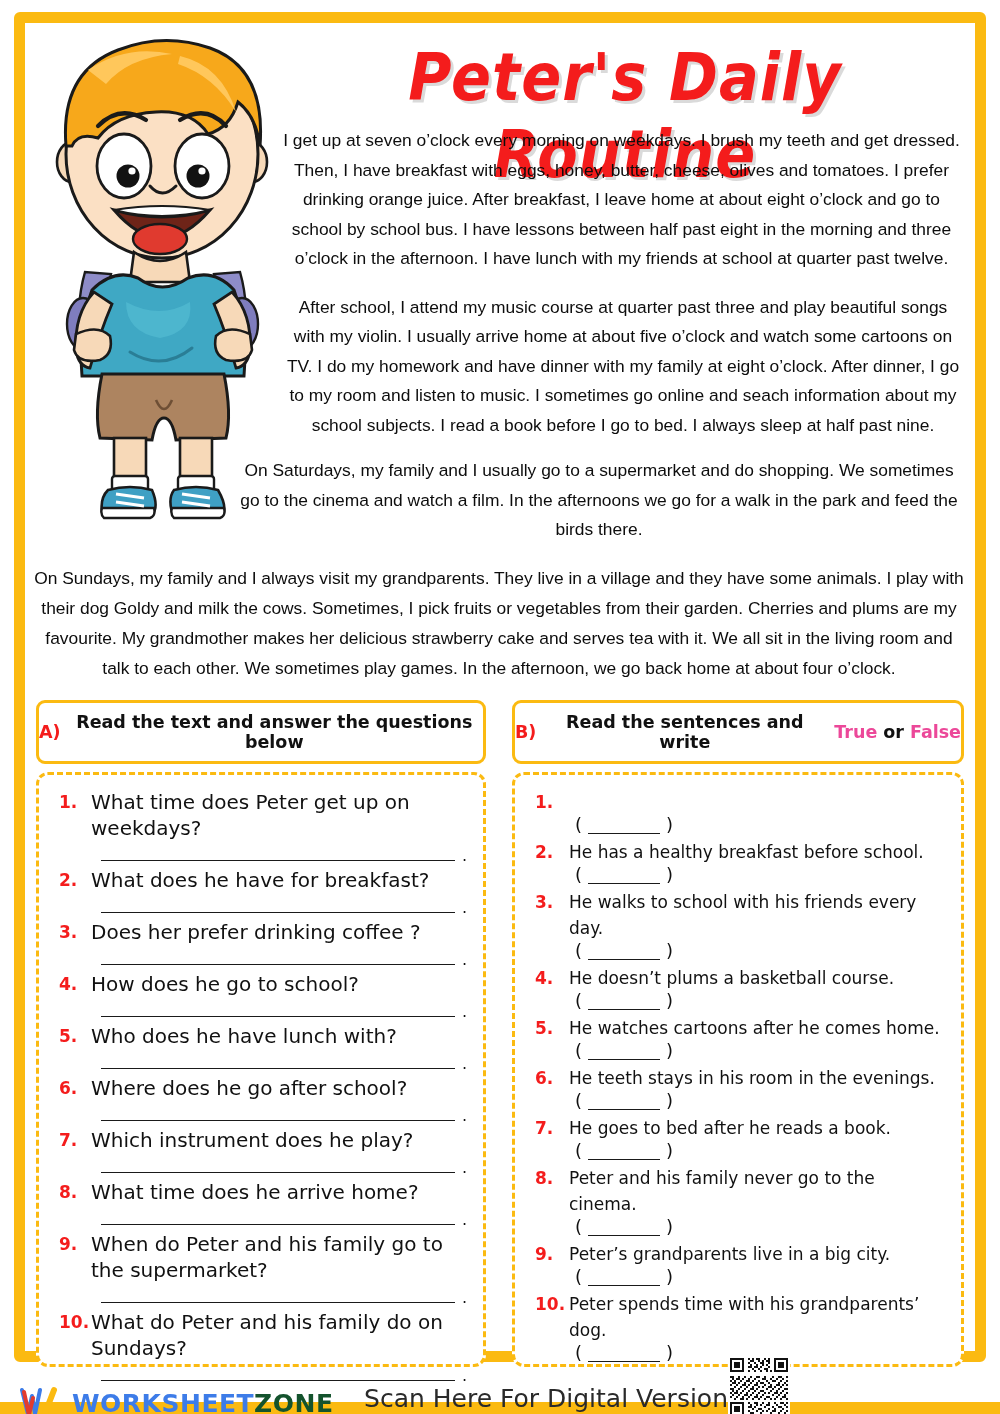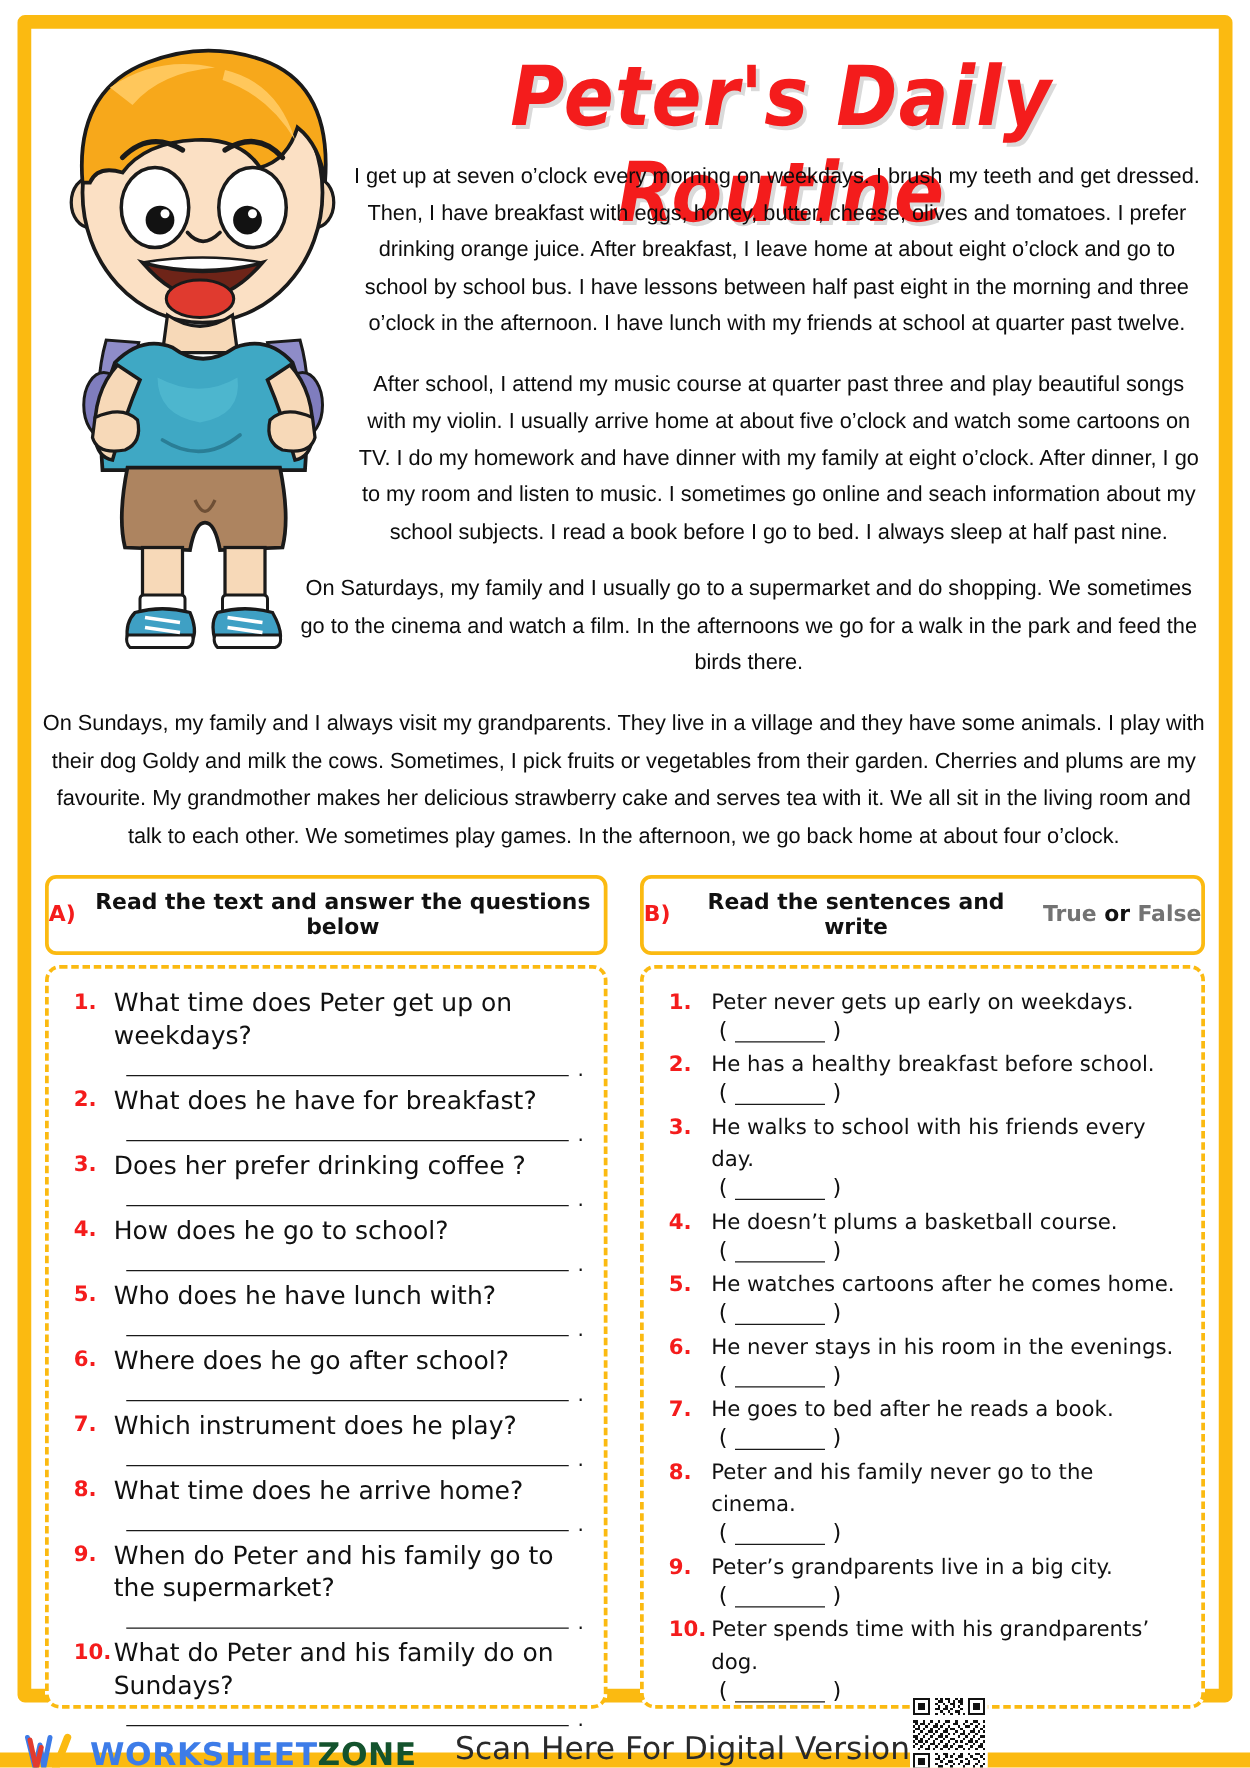--- a/index.html
+++ b/index.html
@@ -92,21 +92,21 @@
     display: flex;
     align-items: center;
     justify-content: center;
     font-family: "DejaVu Sans", sans-serif;
     font-weight: bold;
     font-size: 17.5px;
     color: #111111;
     text-align: center;
   }
   .ex-header .letter { color: #F41C1C; margin-right: 5px; }
-  .ex-header .tf { color: #737373; }
+  .ex-header .tf { color: #ec4899; }
 
   #header-a { left: 36px;  top: 684px; width: 450px; height: 64px; }
   #header-b { left: 512px; top: 684px; width: 452px; height: 64px; }
 
   
   .ex-body {
     position: absolute;
     border: 3px dashed #FBBA11;
     border-radius: 12px;
     background: #ffffff;
@@ -419,21 +419,20 @@
       </div>
       <div class="answer-line">
         <span class="rule"></span>
         <span class="dot">.</span>
       </div>
     </div>
 
   <div class="ex-body" id="body-b">
       <div class="tf-row">
         <span class="tf-num">1.</span>
-        <span class="tf-text">Peter never gets up early on weekdays.</span>
       </div>
       <div class="tf-blank">
         <span class="paren">(</span>
         <span class="tf-rule"></span>
         <span class="paren">)</span>
       </div>
       <div class="tf-row">
         <span class="tf-num">2.</span>
         <span class="tf-text">He has a healthy breakfast before school.</span>
       </div>
@@ -464,21 +463,21 @@
         <span class="tf-num">5.</span>
         <span class="tf-text">He watches cartoons after he comes home.</span>
       </div>
       <div class="tf-blank">
         <span class="paren">(</span>
         <span class="tf-rule"></span>
         <span class="paren">)</span>
       </div>
       <div class="tf-row">
         <span class="tf-num">6.</span>
-        <span class="tf-text">He never stays in his room in the evenings.</span>
+        <span class="tf-text">He teeth stays in his room in the evenings.</span>
       </div>
       <div class="tf-blank">
         <span class="paren">(</span>
         <span class="tf-rule"></span>
         <span class="paren">)</span>
       </div>
       <div class="tf-row">
         <span class="tf-num">7.</span>
         <span class="tf-text">He goes to bed after he reads a book.</span>
       </div>

